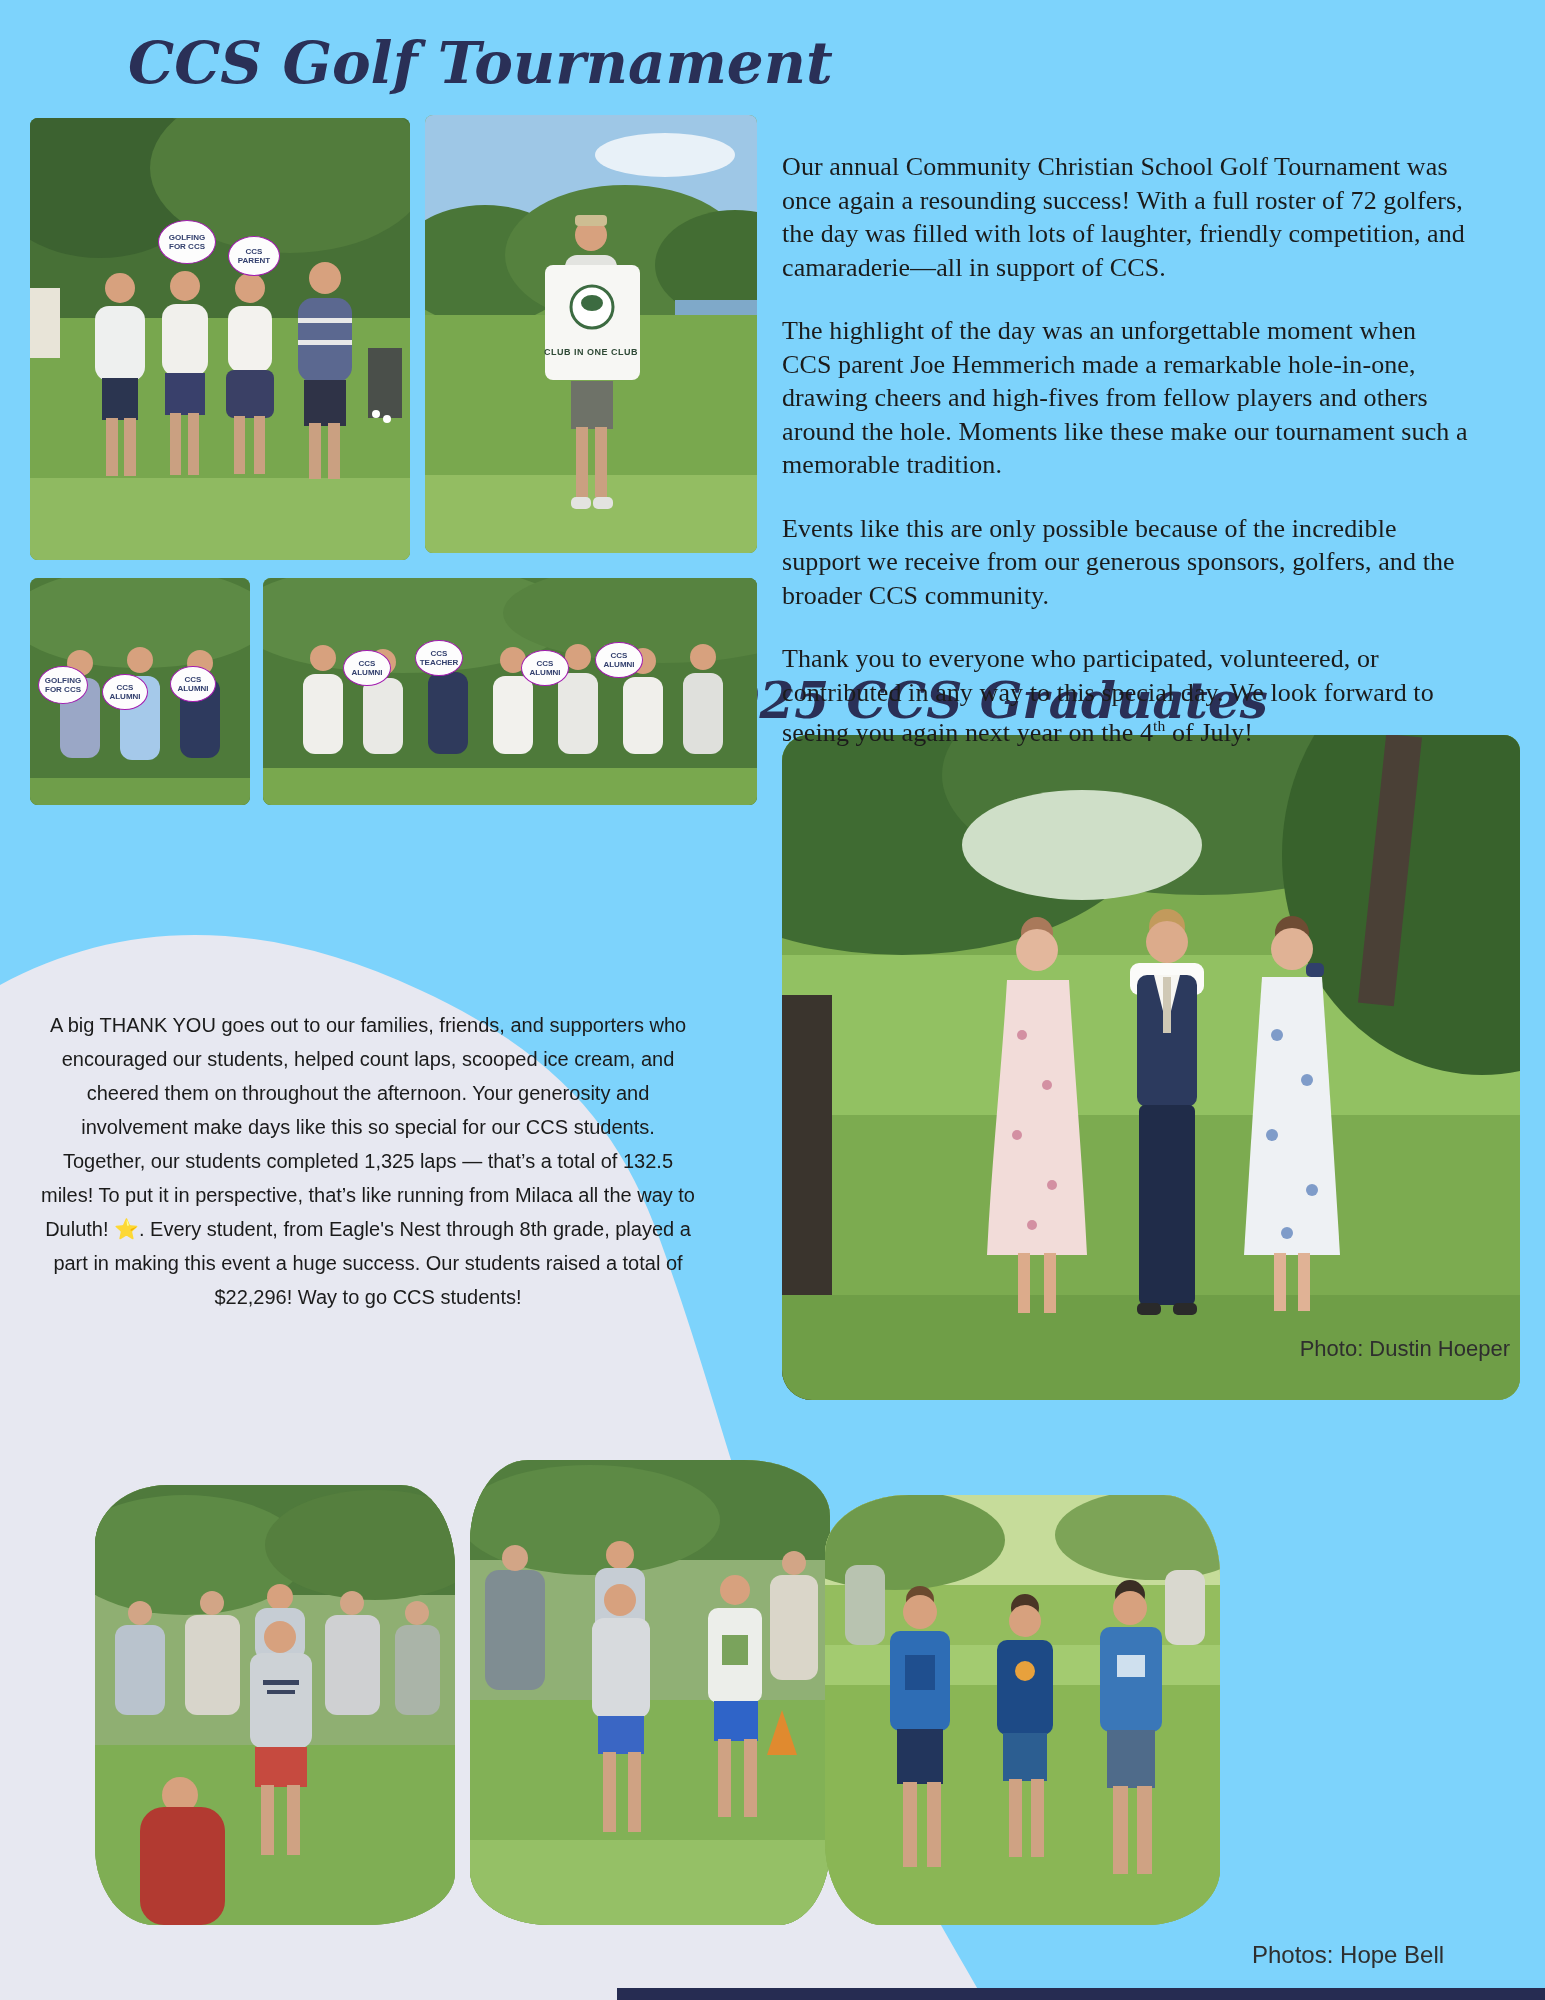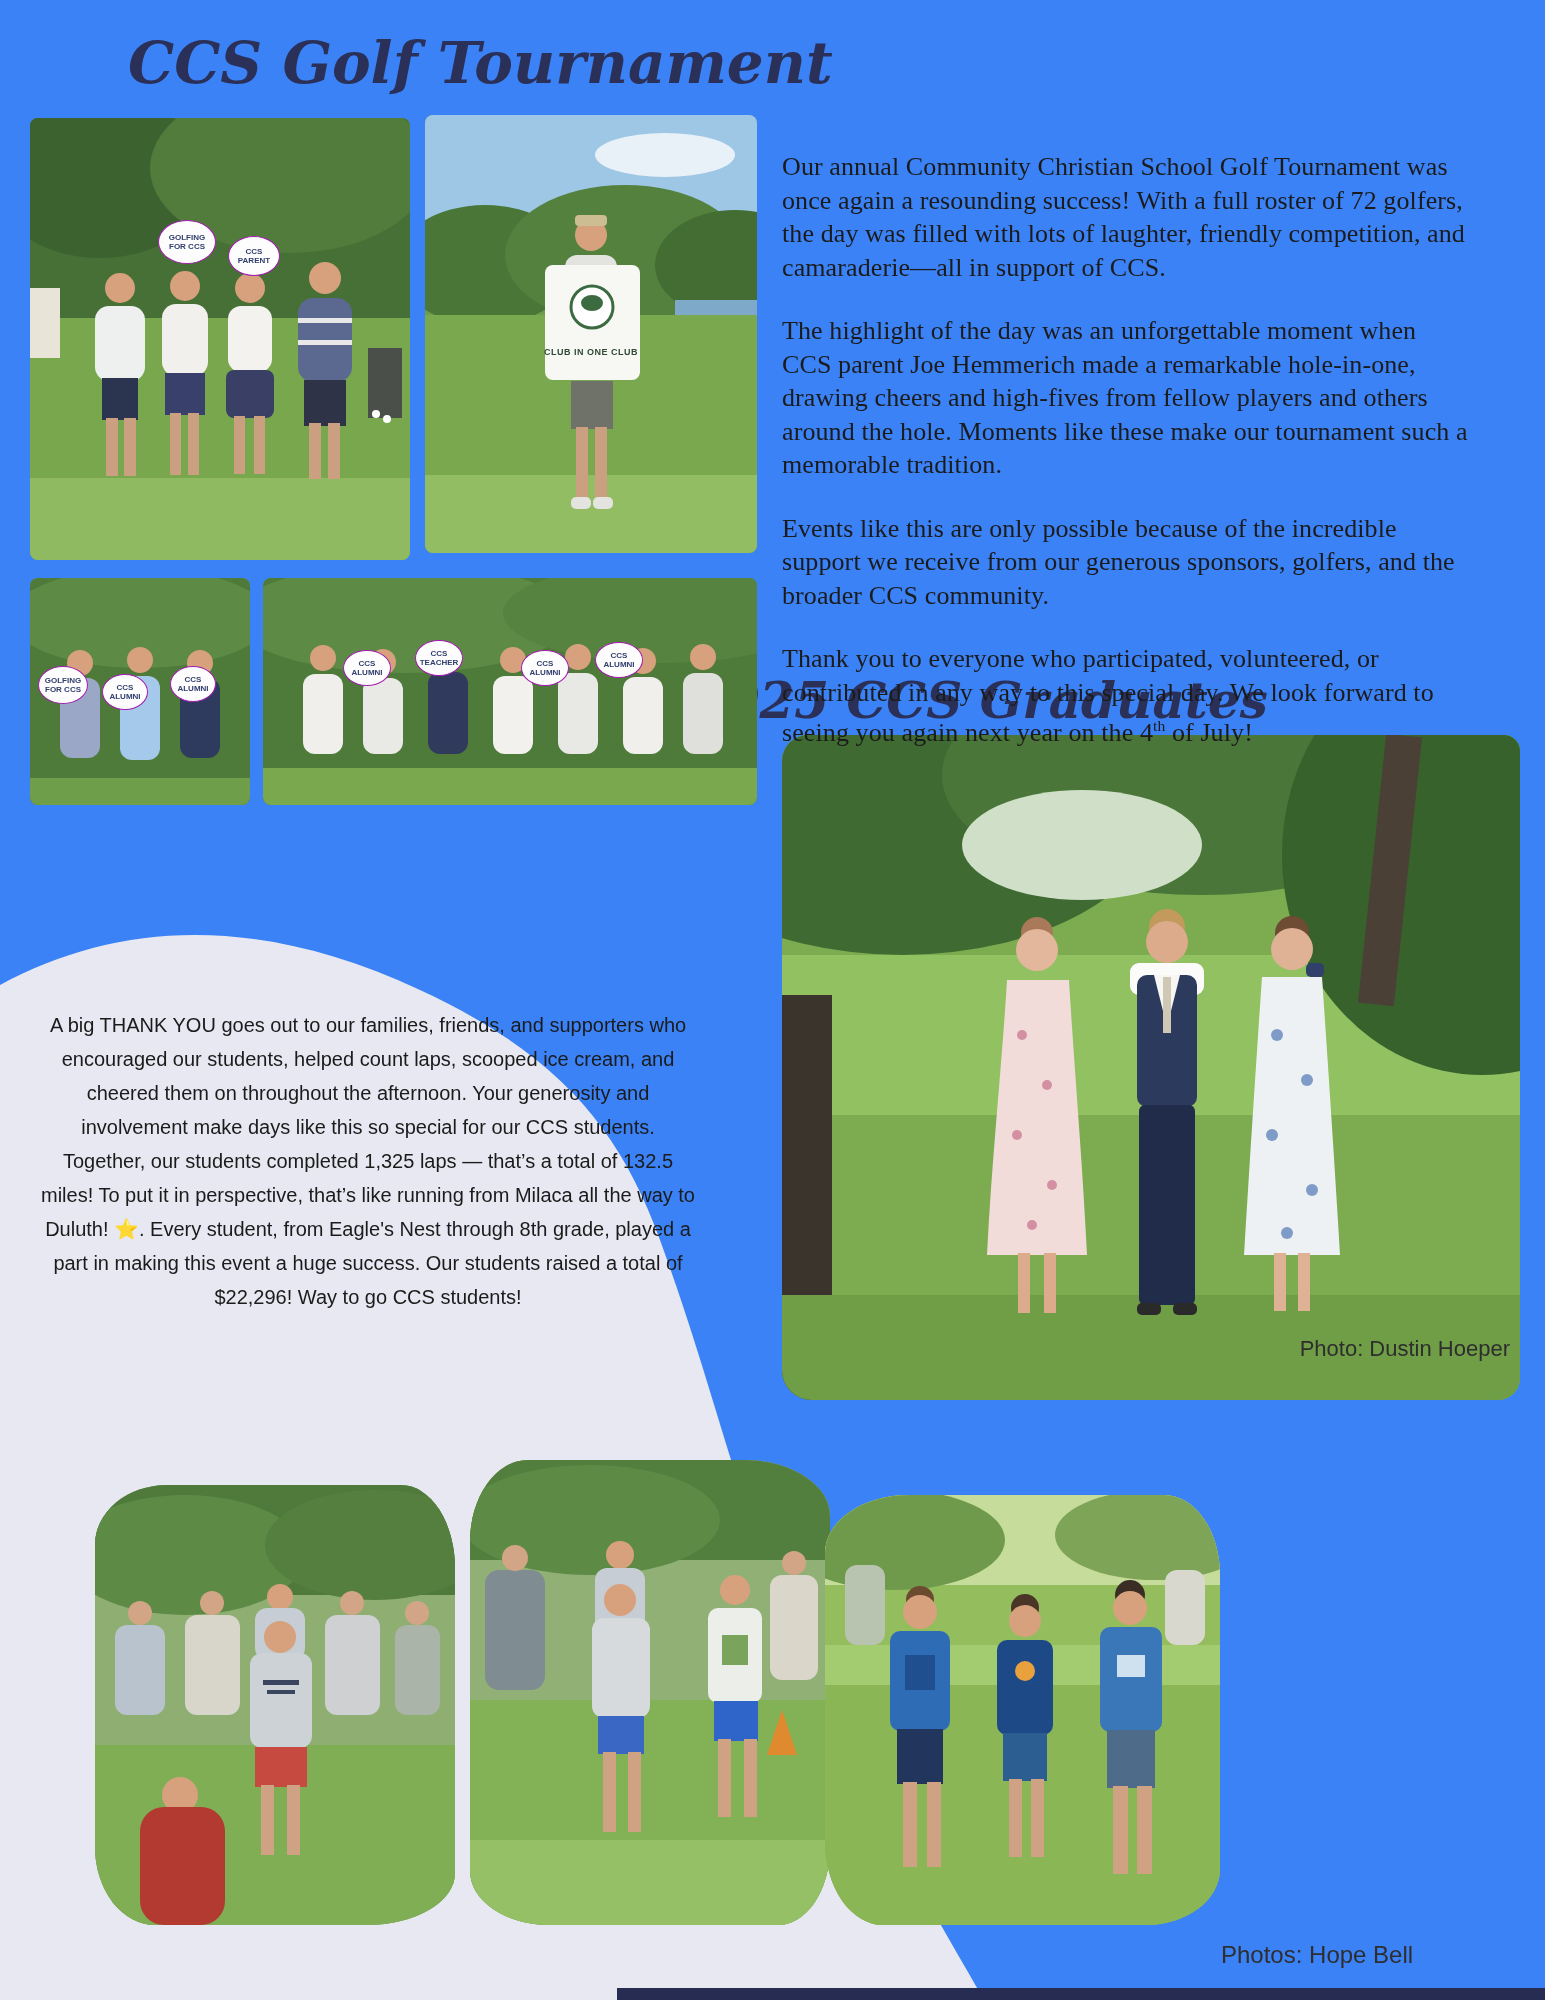--- a/index.html
+++ b/index.html
@@ -1,34 +1,34 @@
 <!DOCTYPE html>
 <html><head>
 <meta charset="utf-8">
 <style>
   html,body{margin:0;padding:0;background:#ffffff;}
-  .page{position:relative;width:1545px;height:2000px;background:#3b82f6;overflow:hidden;
+  .page{position:relative;width:1545px;height:2000px;background:#7dd3fc;overflow:hidden;
         font-family:"Liberation Sans",sans-serif;color:#1b1b1b;}
   .script-title{font-family:"DejaVu Serif",serif;font-style:italic;font-weight:bold;
         color:#2a3057;position:absolute;white-space:nowrap;line-height:1;}
   .golf-title{left:128px;top:34px;font-size:58px;}
   .jog-title{left:55px;top:815px;font-size:86px;}
   .grad-title{left:690px;top:676px;font-size:50px;}
   .photo{position:absolute;overflow:hidden;border-radius:8px;background:#6f9e4a;}
   .photo svg{display:block;width:100%;height:100%;}
   .blob{position:absolute;left:0;top:905px;width:1010px;height:1105px;z-index:0;}
   .golf-text{position:absolute;left:782px;top:150px;width:690px;font-size:26px;
         line-height:33.5px;letter-spacing:0.1px;z-index:2;}
   .golf-text p{margin:0 0 30px 0;font-family:Liberation Serif, serif;}
   .jog-text{position:absolute;left:38px;top:1008px;width:660px;text-align:center;
         font-size:20px;line-height:34px;z-index:2;}
   .credit-small{position:absolute;font-size:22px;color:#2e2e2e;z-index:2;}
   .names-caption{position:absolute;left:740px;top:1432px;width:780px;text-align:center;
         font-size:27px;color:#222;z-index:2;}
-  .hope-credit{position:absolute;left:1221px;top:1941px;font-size:24px;color:#2e2e2e;z-index:2;}
+  .hope-credit{position:absolute;left:1252px;top:1941px;font-size:24px;color:#2e2e2e;z-index:2;}
   .footer-bar{position:absolute;left:617px;top:1988px;width:928px;height:12px;background:#262c52;z-index:3;}
   .badge{position:absolute;background:#fdfdfd;border:1px solid #a21caf;border-radius:50%;
         color:#33406e;font-weight:bold;font-size:8px;line-height:1.15;display:flex;
         align-items:center;justify-content:center;text-align:center;z-index:2;padding:3px;box-sizing:border-box;}
   .shirt-text{position:absolute;color:#2f4a36;font-weight:bold;font-size:9px;z-index:2;
         text-align:center;letter-spacing:0.5px;}
   .sup{font-size:0.6em;vertical-align:super;}
   .organic1{border-radius:72px 54px 88px 60px / 60px 84px 52px 78px;}
   .organic2{border-radius:58px 86px 52px 80px / 82px 56px 78px 54px;}
   .organic3{border-radius:84px 56px 74px 58px / 58px 80px 56px 84px;}

